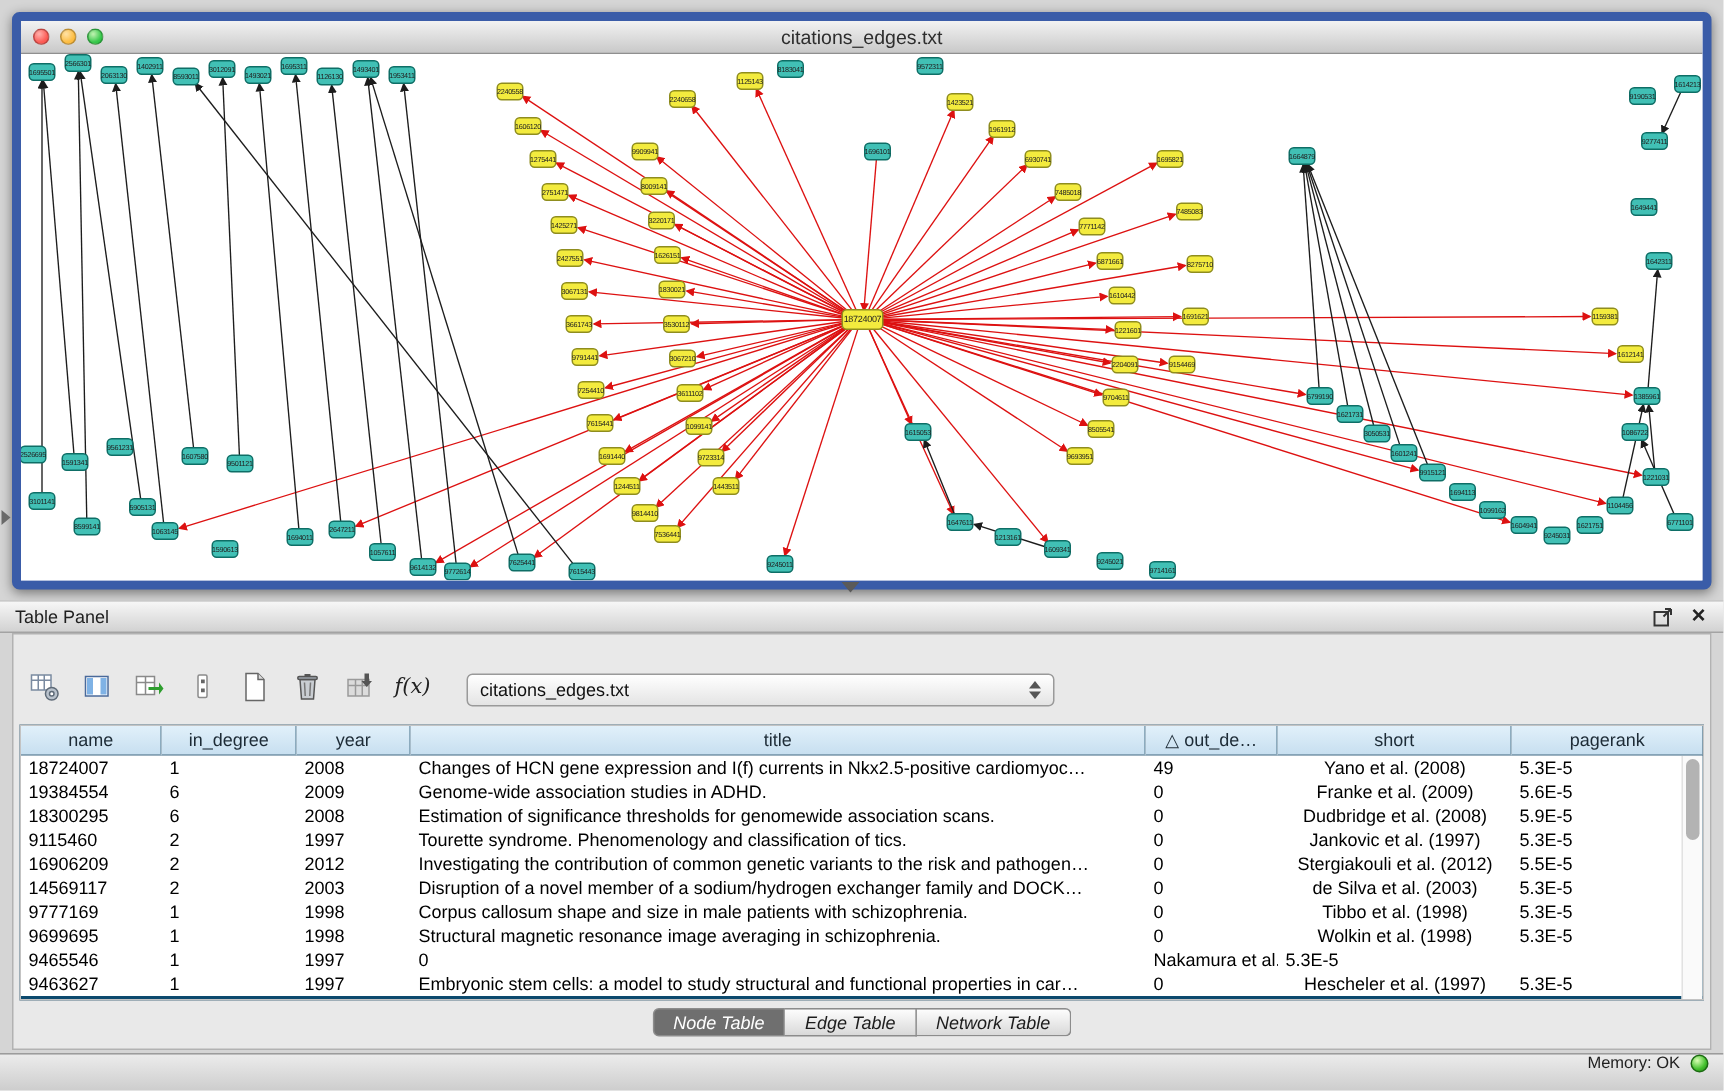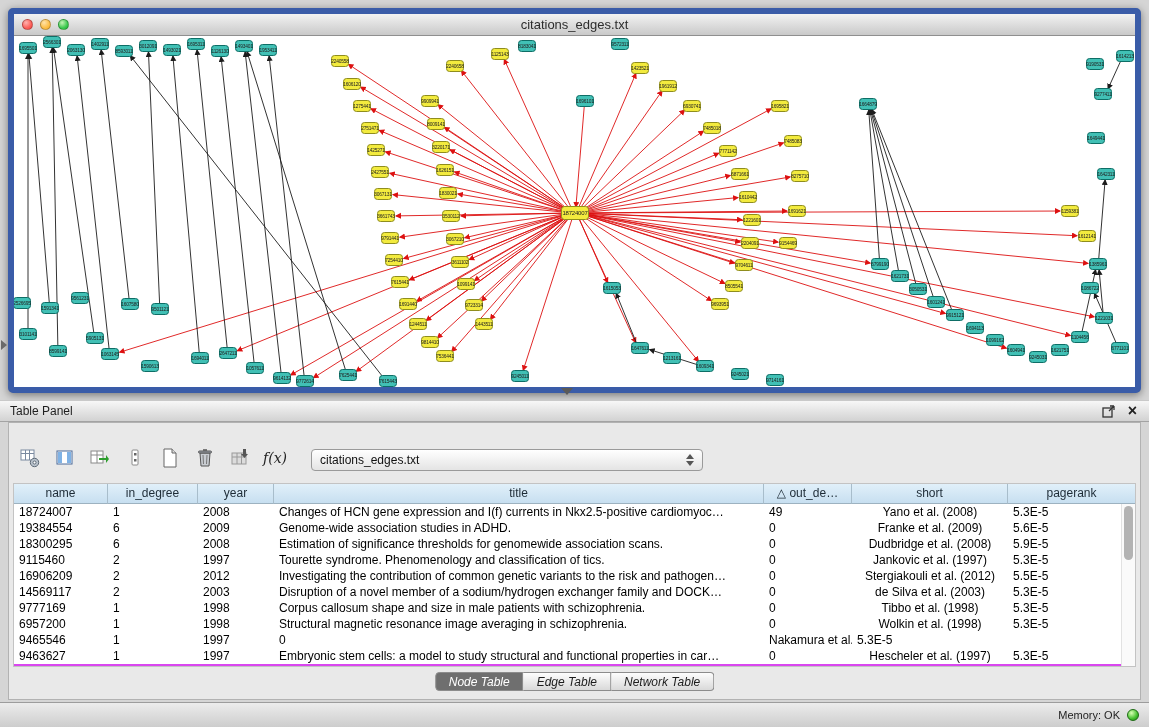--- a/index.html
+++ b/index.html
@@ -40,21 +40,21 @@
   .tool-btn { width:26px; height:26px; display:flex; align-items:center; justify-content:center; border-radius:3px; }
   .fx-label { font-family:"DejaVu Serif", serif; font-style:italic; font-size:14px; color:#222; }
   .combo { margin-left:14px; width:392px; height:22px; background:linear-gradient(#ffffff,#e4e4e4);
     border:1px solid #9a9a9a; border-radius:4px; display:flex; align-items:center; position:relative; }
   .combo-text { font-size:12px; color:#111; margin-left:8px; flex:1; }
   .combo-arrows { width:16px; display:flex; flex-direction:column; align-items:center; gap:2px; margin-right:4px; }
   .tri-up { width:0; height:0; border-left:4px solid transparent; border-right:4px solid transparent; border-bottom:5px solid #555; }
   .tri-down { width:0; height:0; border-left:4px solid transparent; border-right:4px solid transparent; border-top:5px solid #555; }
 
   .table-wrap { position:absolute; left:4px; right:4px; top:60px; height:184px;
-    background:#d946ef; border:1px solid #c3c3c3; overflow:hidden; }
+    background:#0c4a6e; border:1px solid #c3c3c3; overflow:hidden; }
   .grid-cols { display:grid; grid-template-columns:94px 90px 76px 490px 88px 156px 1fr; }
   .thead { height:20px; }
   .hcell { background:linear-gradient(#e1f0fa,#c7dff0); border-right:1px solid #a8bdcb; border-bottom:1px solid #9db2c0;
     font-size:12px; color:#1d2b36; text-align:center; line-height:19px; overflow:hidden; white-space:nowrap; }
   .hcell:last-child { border-right:none; }
   .trow { height:16px; background:#fff; }
   .cell { font-size:12px; color:#000; line-height:16px; padding:0 5px; overflow:hidden; white-space:nowrap; }
   .cell.center { text-align:center; }
 
   .vscroll { position:absolute; right:0; top:20px; bottom:0; width:14px; background:#fafafa; border-left:1px solid #e2e2e2; }
@@ -62,21 +62,21 @@
 
   .tabs { position:absolute; left:50%; transform:translateX(-50%); bottom:8px; display:flex; }
   .tab { height:19px; font-size:12px; padding:0 13px; line-height:18px; border:1px solid #8c8c8c; border-left:none;
     background:linear-gradient(#fdfdfd,#d9d9d9); color:#1c1c1c;font-style:italic; }
   .tab:first-child { border-left:1px solid #8c8c8c; border-radius:4px 0 0 4px; }
   .tab:last-child { border-radius:0 4px 4px 0; }
   .tab.selected { background:#6f6f6f; color:#fff; }
 
   .statusbar { position:absolute; left:0; bottom:0; width:1149px; height:25px;
     background:linear-gradient(#ececec,#cdcdcd); border-top:1px solid #9c9c9c;
-    display:flex; align-items:center; justify-content:flex-end; }
+    display:flex; justify-content:flex-end; }
   .mem-label { font-size:11px; color:#1f1f1f; margin-right:7px; }
   .mem-orb { width:12px; height:12px; border-radius:50%; margin-right:10px;
     background:radial-gradient(circle at 35% 30%, #d9ffb4, #43c02d 60%, #237f16); border:1px solid #1c6b12; }
 </style>
 </head>
 <body>
 
 <div class="net-window">
   <div class="net-titlebar">
     <div class="lights">
@@ -771,21 +771,21 @@
         <div class="trow grid-cols">
           <div class="cell">9777169</div>
           <div class="cell">1</div>
           <div class="cell">1998</div>
           <div class="cell">Corpus callosum shape and size in male patients with schizophrenia.</div>
           <div class="cell">0</div>
           <div class="cell center">Tibbo et al. (1998)</div>
           <div class="cell">5.3E-5</div>
         </div>
         <div class="trow grid-cols">
-          <div class="cell">6957200</div>
+          <div class="cell">9699695</div>
           <div class="cell">1</div>
           <div class="cell">1998</div>
           <div class="cell">Structural magnetic resonance image averaging in schizophrenia.</div>
           <div class="cell">0</div>
           <div class="cell center">Wolkin et al. (1998)</div>
           <div class="cell">5.3E-5</div>
         </div>
         <div class="trow grid-cols">
           <div class="cell">9465546</div>
           <div class="cell">1</div>

